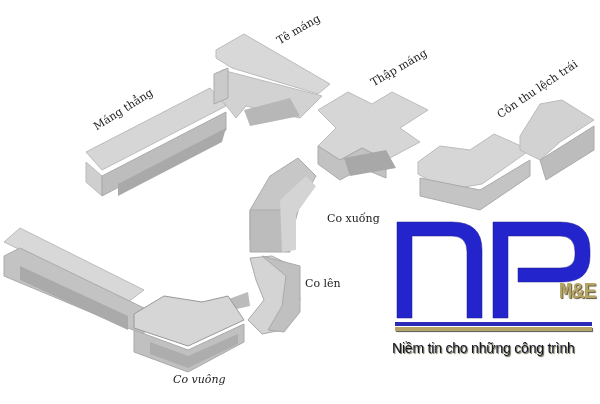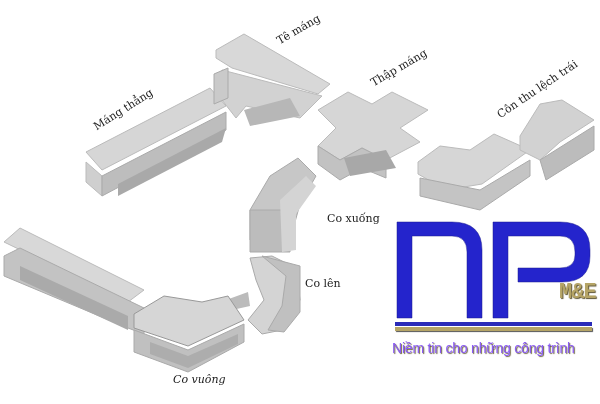--- a/index.html
+++ b/index.html
@@ -1,20 +1,20 @@
 <!DOCTYPE html>
 <html><head>
 <meta charset="utf-8">
 <style>
   html, body { margin: 0; padding: 0; background: #ffffff; }
   body { width: 600px; height: 404px; position: relative; overflow: hidden; font-family: "DejaVu Serif", serif; }
   .stage { position: absolute; left: 0; top: 0; width: 600px; height: 404px; }
   .label { position: absolute; font-family: "DejaVu Serif", "Liberation Serif", serif; font-size: 11px; color: #1a1a1a; white-space: nowrap; transform-origin: left bottom; }
   svg.parts { position: absolute; left: 0; top: 0; }
-  .tagline { position: absolute; left: 392px; top: 340px; font-family: "Liberation Sans", sans-serif; font-size: 14px; color: #8b5cf6; letter-spacing: -0.2px; text-shadow: 1px 1px 1px #6b6240; white-space: nowrap; }
+  .tagline { position: absolute; left: 392px; top: 340px; font-family: "Liberation Sans", sans-serif; font-size: 14px; color: #0f172a; letter-spacing: -0.2px; text-shadow: 1px 1px 1px #6b6240; white-space: nowrap; }
   .me { position: absolute; left: 523px; top: 280px; font-family: Liberation Mono, monospace; font-weight: bold; font-size: 22px; color: #b5a466; text-shadow: 1px 1px 1px #5e5535; letter-spacing: -1px; margin-left: 36px; }
   .bar-blue { position: absolute; left: 395px; top: 322px; width: 197px; height: 4px; background: #2b2bb8; }
   .bar-gold { position: absolute; left: 395px; top: 327px; width: 197px; height: 4px; background: #b5a466; box-shadow: 1px 1px 1px #555; }
 </style>
 </head>
 <body>
 
 <div class="stage">
 
   <svg class="parts" width="600" height="404" viewBox="0 0 600 404">

